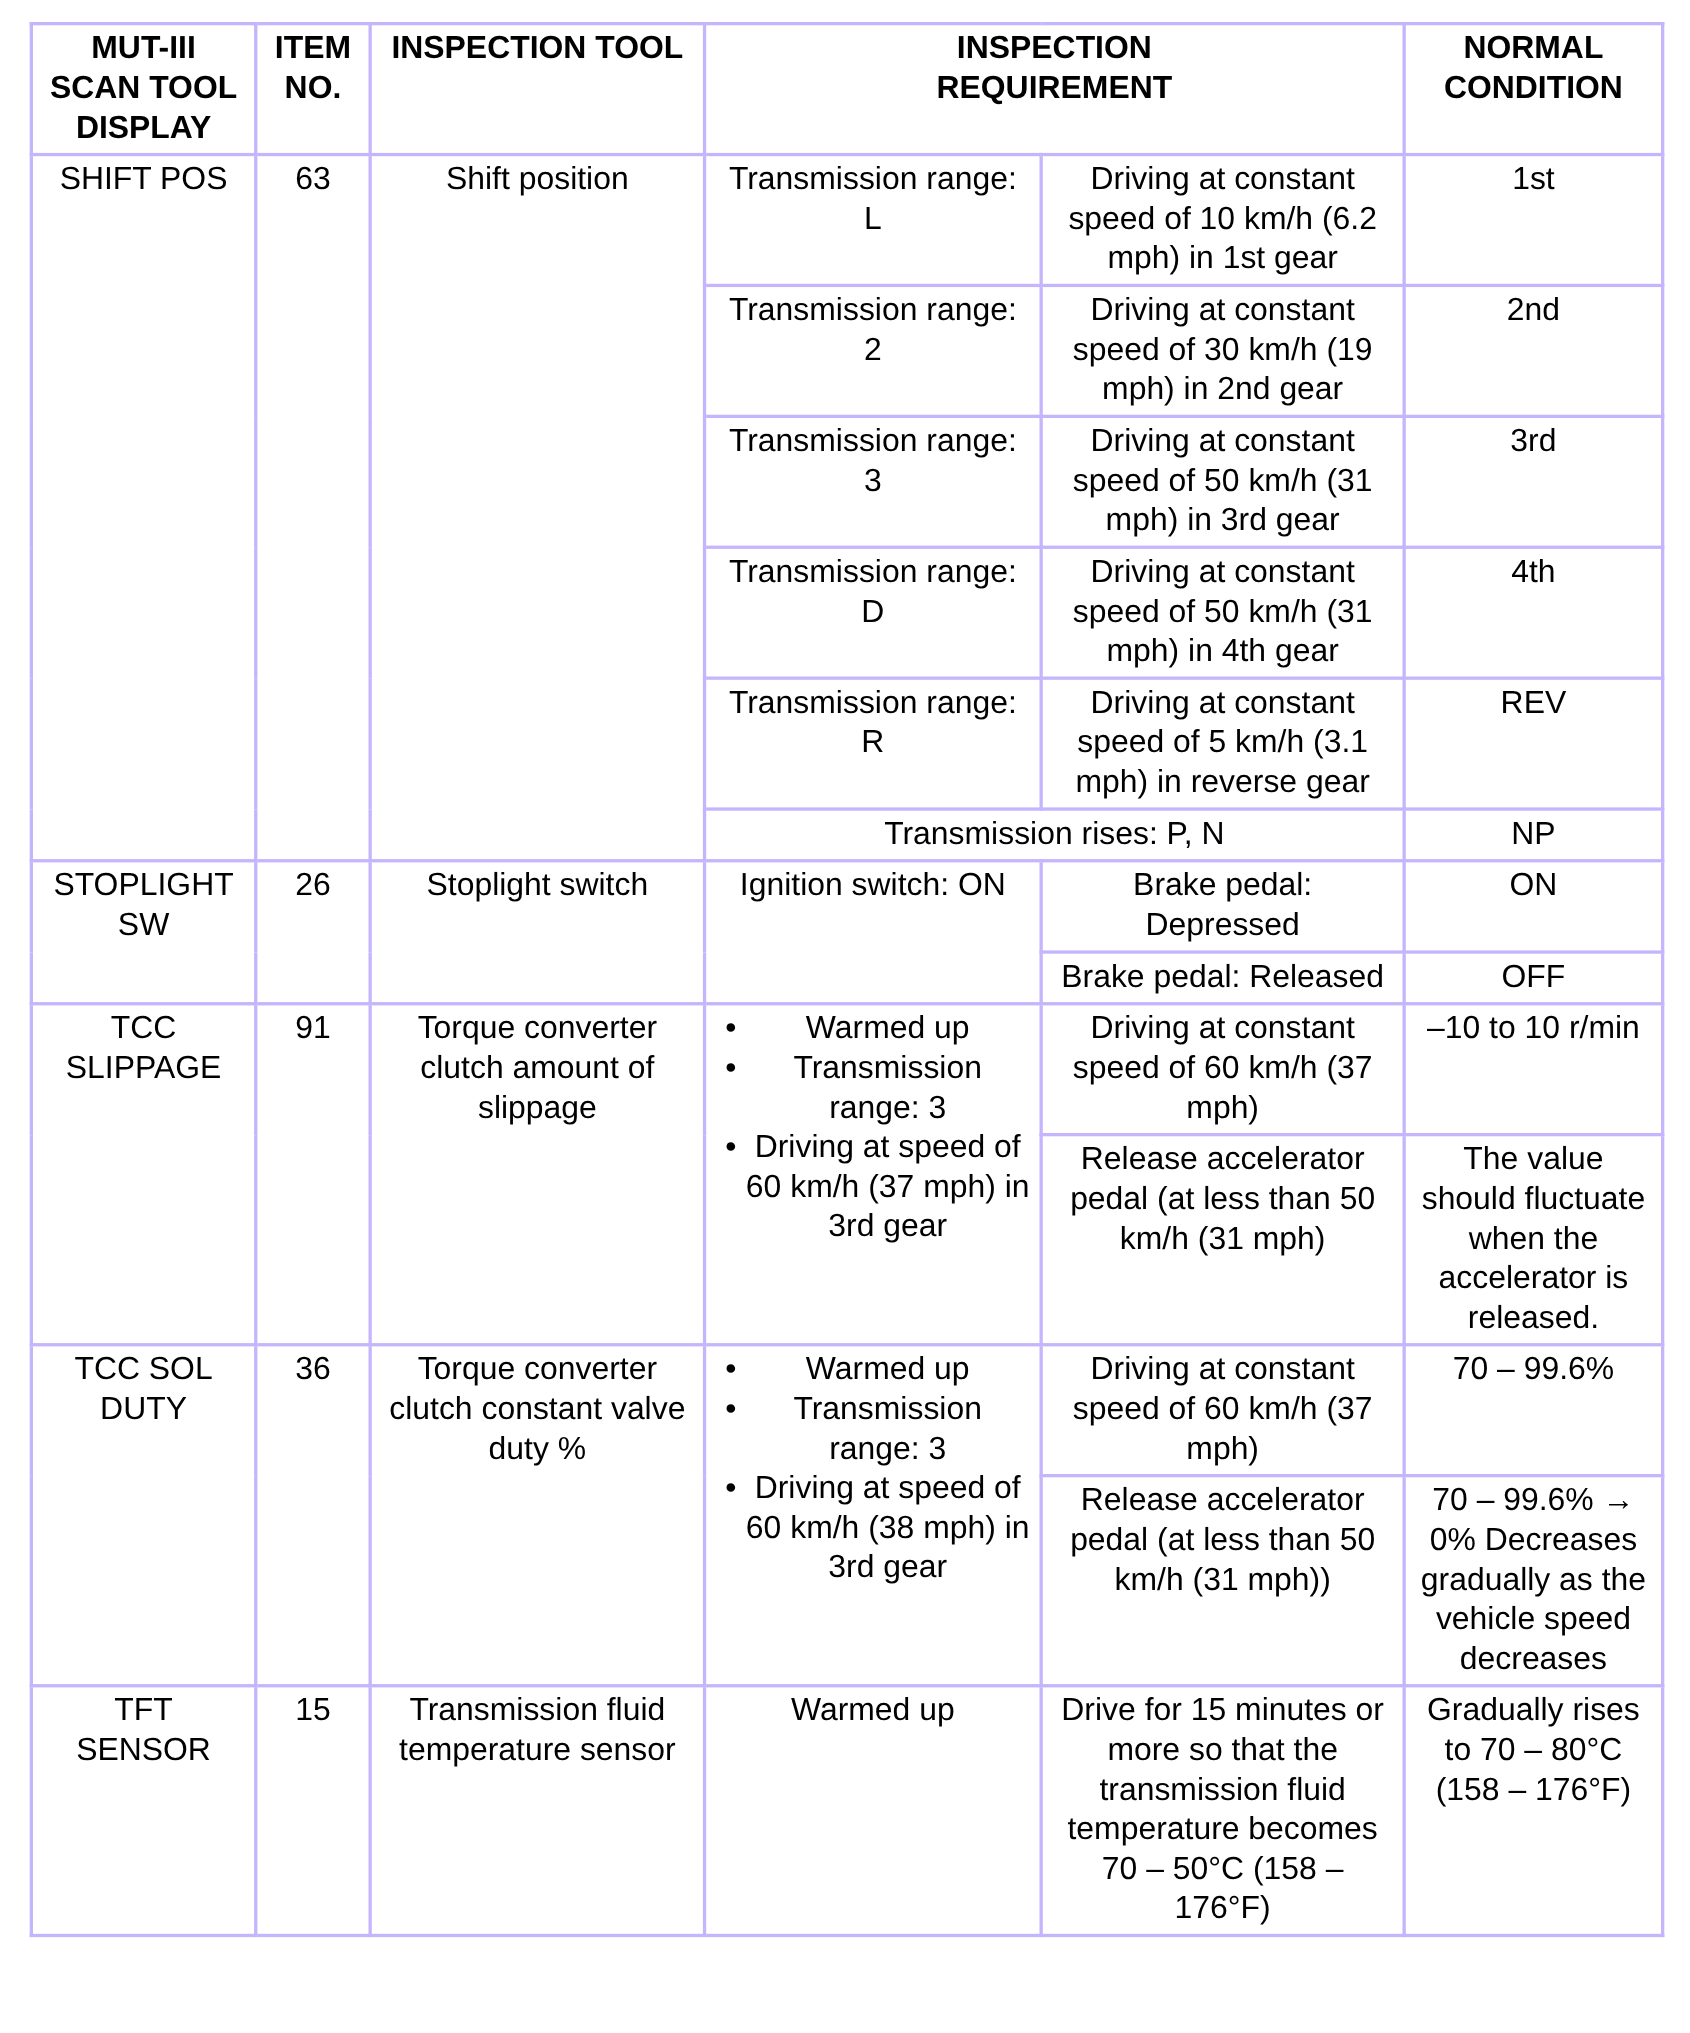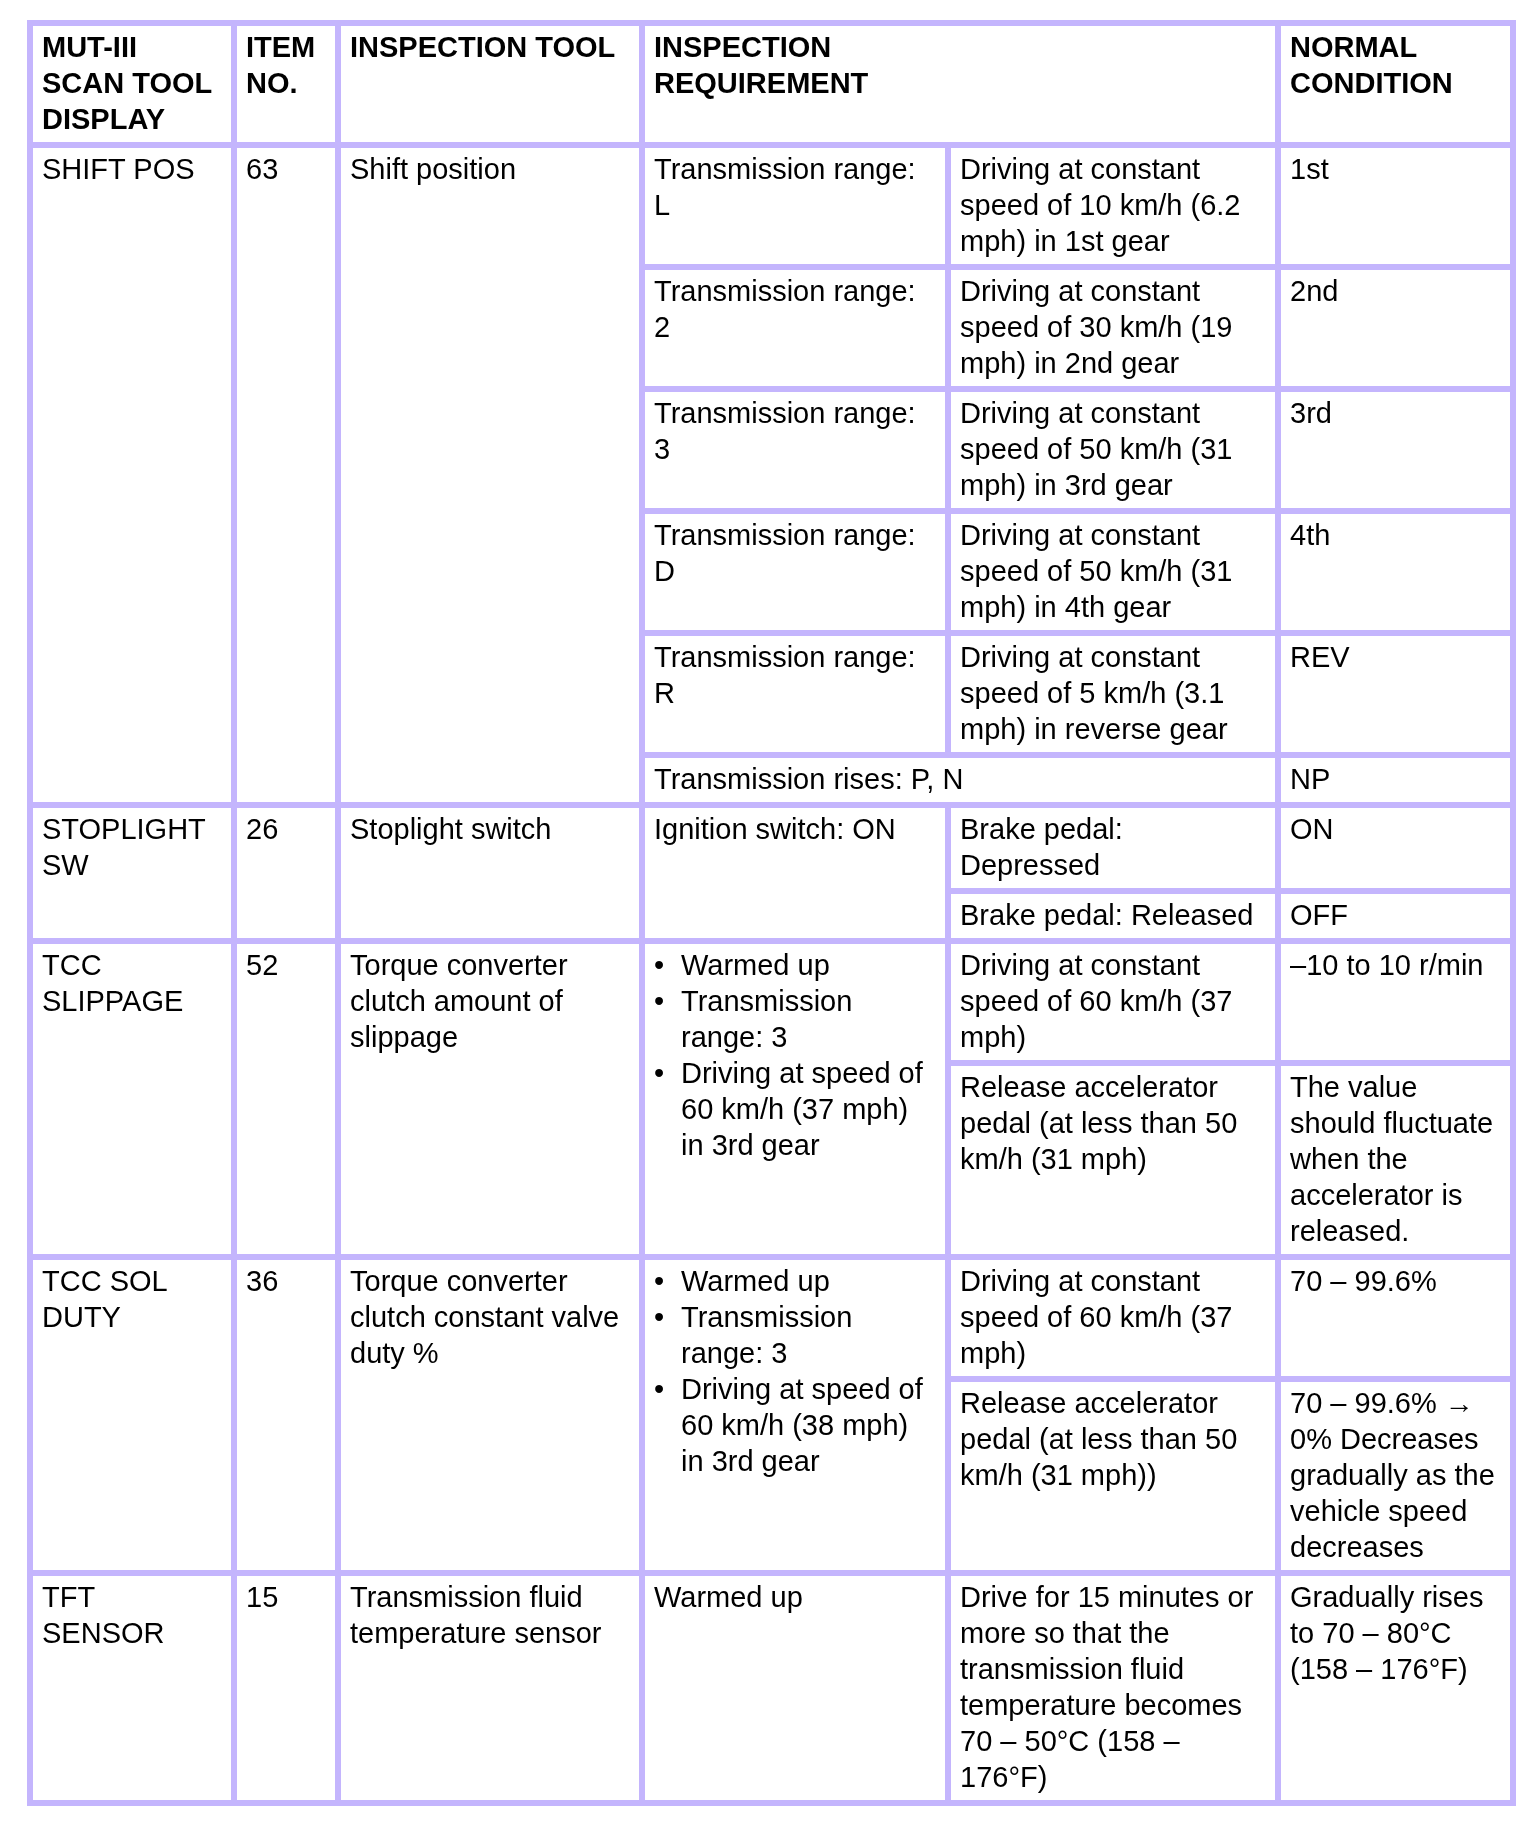--- a/index.html
+++ b/index.html
@@ -14,24 +14,24 @@
     line-height: 36px;
     overflow: hidden;
   }
   .page { padding: 20px 0 0 27px; }
   table.data-table {
     border-collapse: collapse;
     width: 1483px;
     table-layout: fixed;
   }
   th, td {
-    border: 6px solid #c4b5fd;
+    border: 3px solid #c4b5fd;
     padding: 3px 9px 5px 9px;
     vertical-align: top;
-    text-align: left;
+    text-align: center;
     word-wrap: break-word;
   }
   th {
     font-weight: bold;
     white-space: pre-line;
   }
   td.c1 { white-space: pre-line; }
   .bullet-item { display: flex; }
   .bullet-glyph { flex: 0 0 27px; width: 27px; }
   .bullet-text { flex: 1 1 auto; }
@@ -108,21 +108,21 @@
         <td>ON</td>
       </tr>
       <tr>
         <td>Brake pedal: Released</td>
         <td>OFF</td>
       </tr>
 
       <tr>
         <td class="c1" rowspan="2">TCC
 SLIPPAGE</td>
-        <td rowspan="2">52</td>
+        <td rowspan="2">91</td>
         <td rowspan="2">Torque converter clutch amount of slippage</td>
         <td rowspan="2">
           <div class="bullet-item">
             <span class="bullet-glyph">•</span>
             <span class="bullet-text">Warmed up</span>
           </div>
           <div class="bullet-item">
             <span class="bullet-glyph">•</span>
             <span class="bullet-text">Transmission range: 3</span>
           </div>

